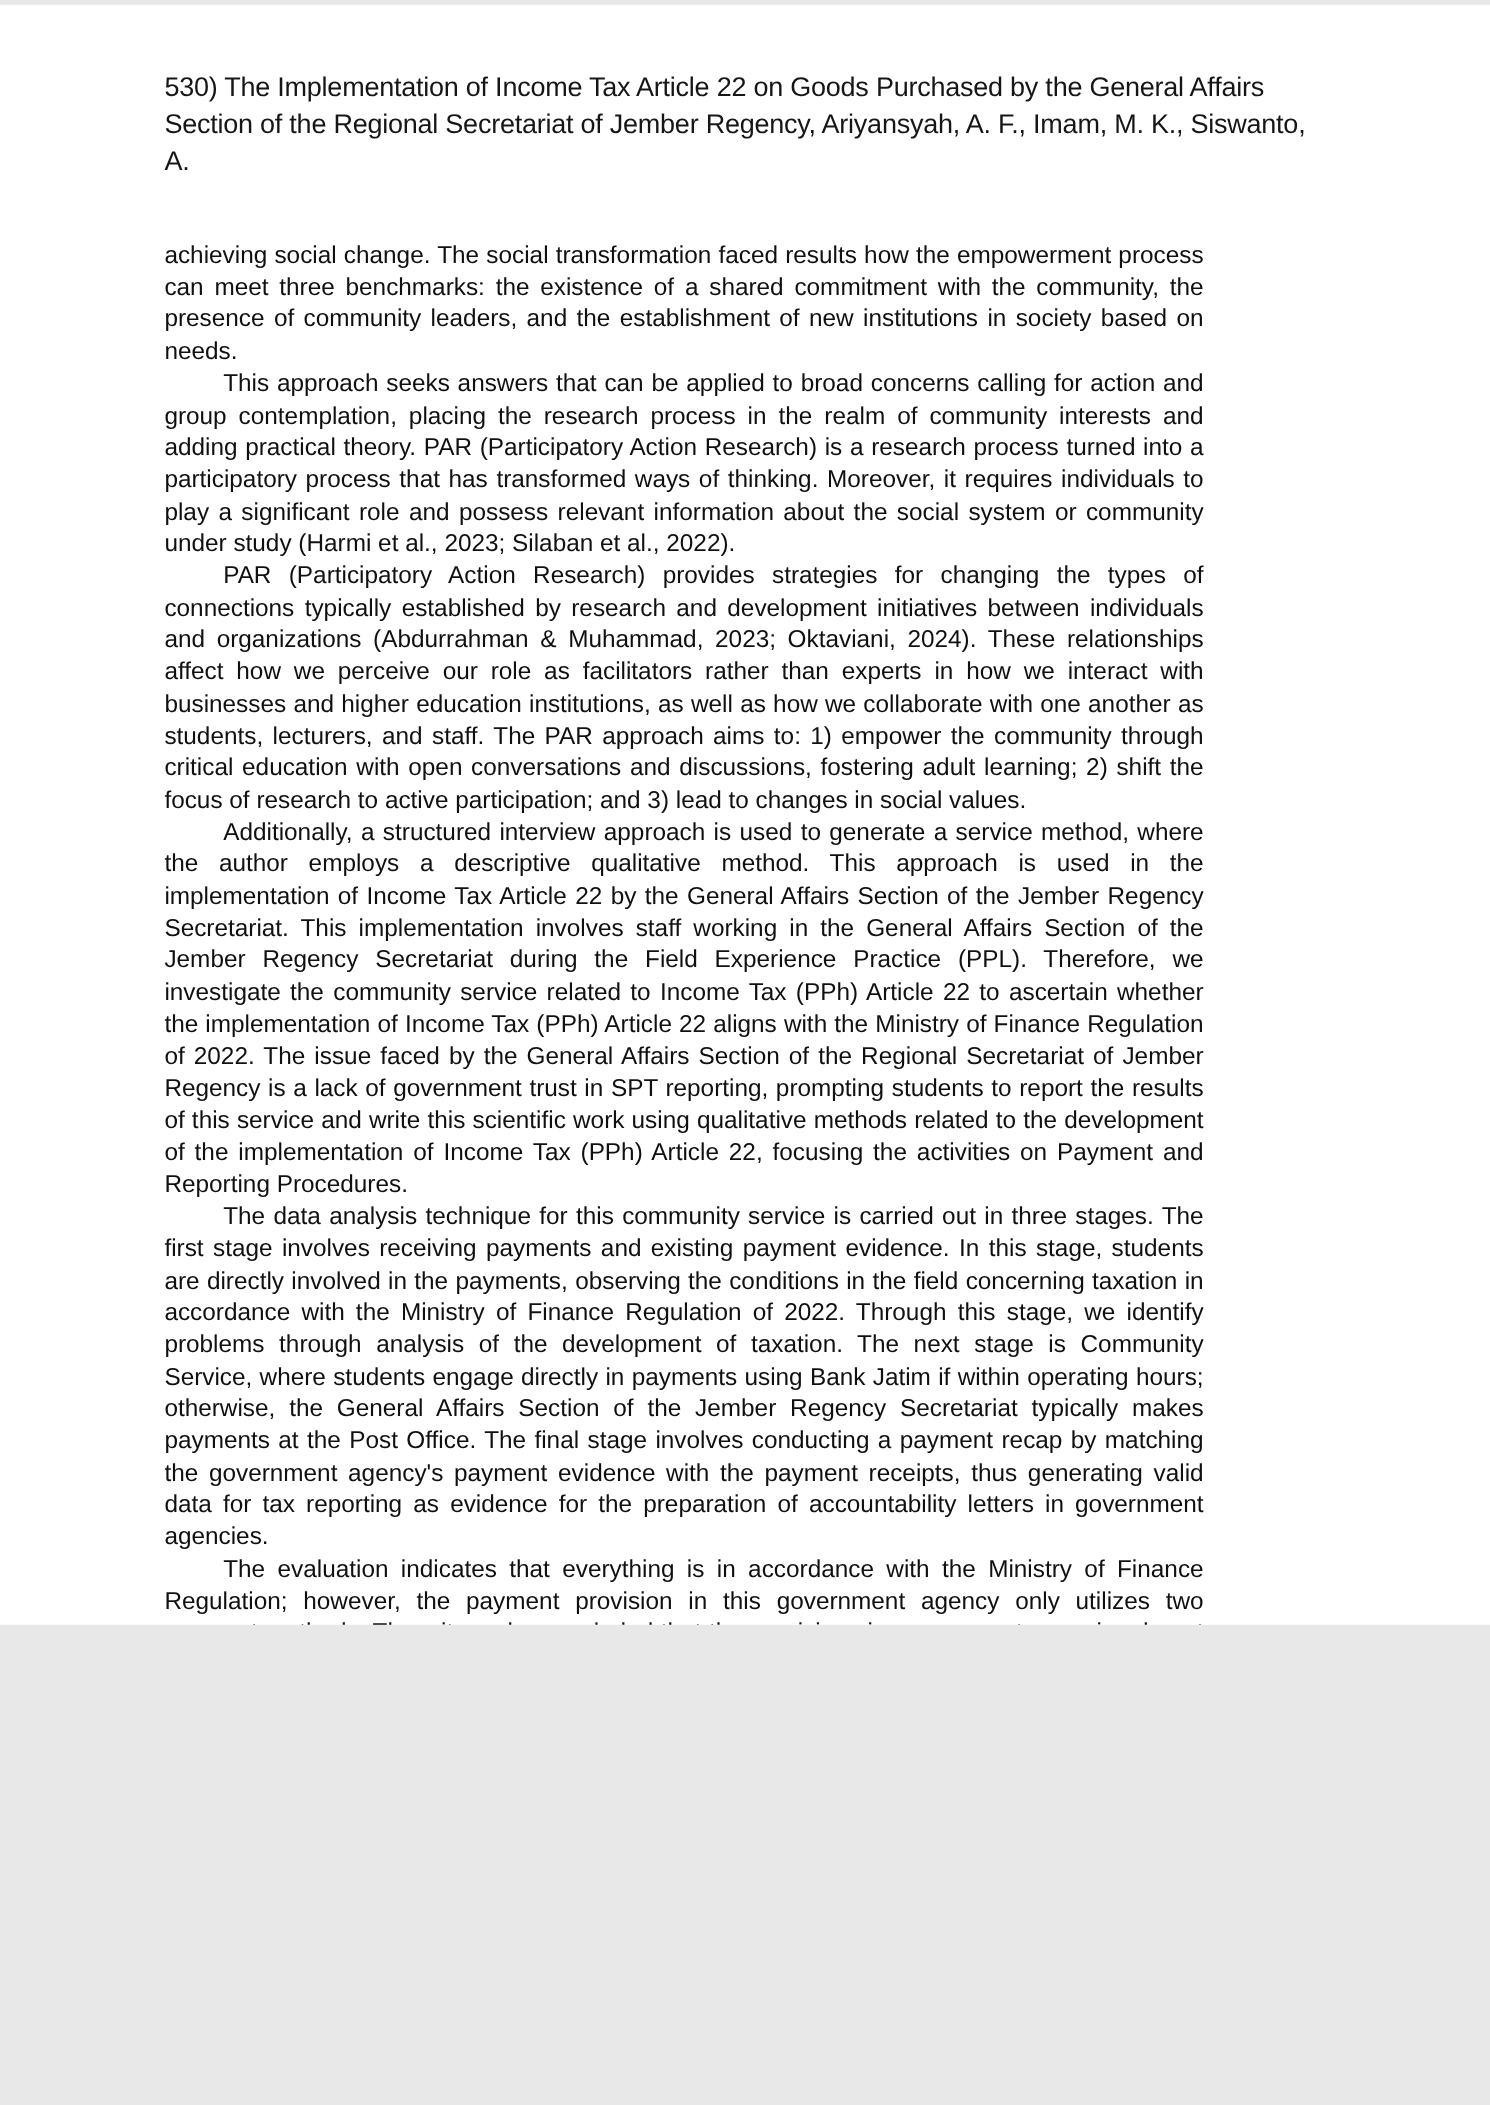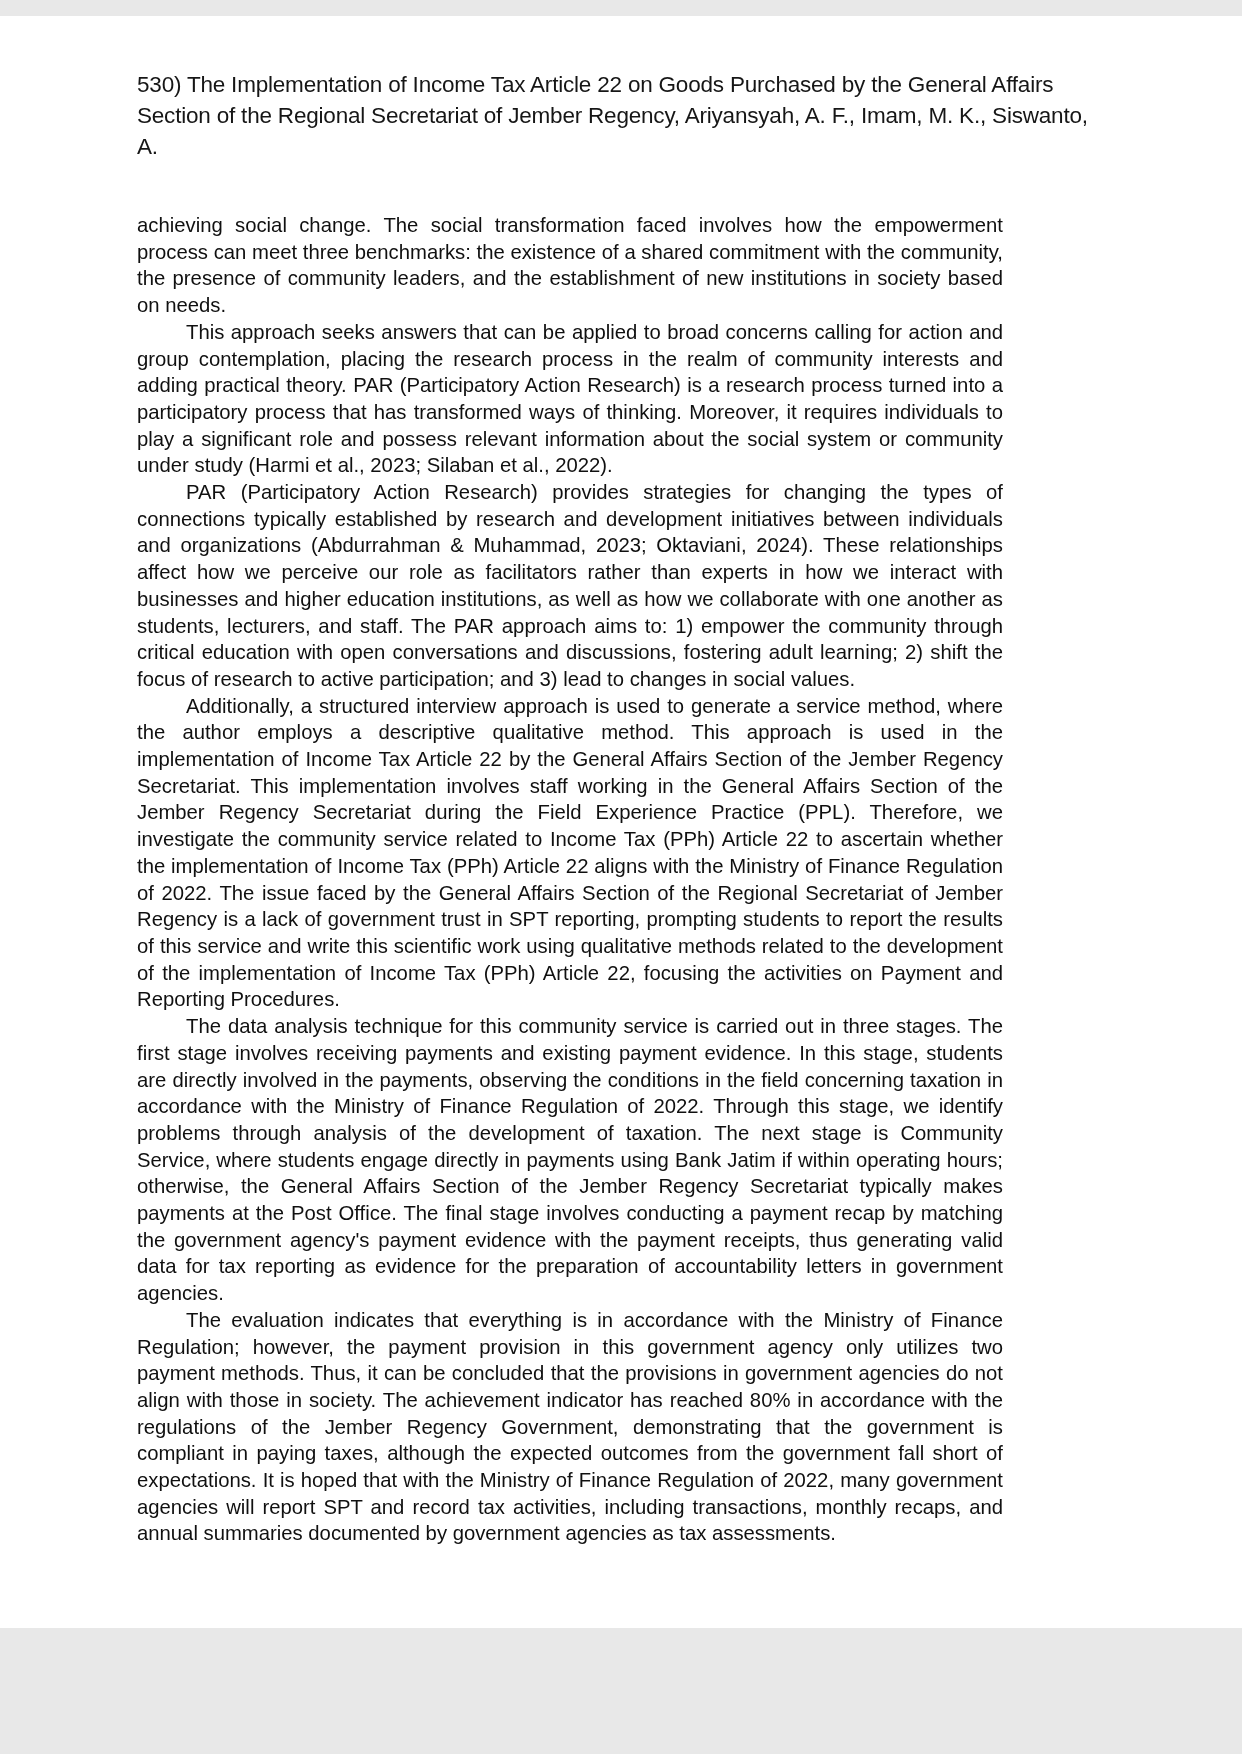--- a/index.html
+++ b/index.html
@@ -3,23 +3,23 @@
 <meta charset="utf-8">
 <style>
   html, body {
     margin: 0;
     padding: 0;
     background: #e8e8e8;
   }
   .page {
     position: relative;
     width: 1242px;
-    height: 1612px;
+    height: 1350px;
     background: #ffffff;
-    margin: 16px auto;
+    margin: 4px auto;
     overflow: hidden;
     font-family: "Liberation Sans", sans-serif;
     color: #141414;
   }
   .running-head {
     position: absolute;
     left: 137px;
     top: 53px;
     width: 952px;
     font-size: 22.5px;
@@ -48,21 +48,21 @@
   }
 </style>
 </head>
 <body>
 
 <div class="page">
 
   <div class="running-head">530) The Implementation of Income Tax Article 22 on Goods Purchased by the General Affairs Section of the Regional Secretariat of Jember Regency, Ariyansyah, A. F., Imam, M. K., Siswanto, A.</div>
 
   <div class="body-text">
-    <p class="continued">achieving social change. The social transformation faced involves how the empowerment process can meet three benchmarks: the existence of a shared commitment with the community, the presence of community leaders, and the establishment of new institutions in society based on needs.</p>
+    <p class="continued">achieving social change. The social transformation faced results how the empowerment process can meet three benchmarks: the existence of a shared commitment with the community, the presence of community leaders, and the establishment of new institutions in society based on needs.</p>
     <p>This approach seeks answers that can be applied to broad concerns calling for action and group contemplation, placing the research process in the realm of community interests and adding practical theory. PAR (Participatory Action Research) is a research process turned into a participatory process that has transformed ways of thinking. Moreover, it requires individuals to play a significant role and possess relevant information about the social system or community under study (Harmi et al., 2023; Silaban et al., 2022).</p>
     <p>PAR (Participatory Action Research) provides strategies for changing the types of connections typically established by research and development initiatives between individuals and organizations (Abdurrahman &amp; Muhammad, 2023; Oktaviani, 2024). These relationships affect how we perceive our role as facilitators rather than experts in how we interact with businesses and higher education institutions, as well as how we collaborate with one another as students, lecturers, and staff. The PAR approach aims to: 1) empower the community through critical education with open conversations and discussions, fostering adult learning; 2) shift the focus of research to active participation; and 3) lead to changes in social values.</p>
     <p>Additionally, a structured interview approach is used to generate a service method, where the author employs a descriptive qualitative method. This approach is used in the implementation of Income Tax Article 22 by the General Affairs Section of the Jember Regency Secretariat. This implementation involves staff working in the General Affairs Section of the Jember Regency Secretariat during the Field Experience Practice (PPL). Therefore, we investigate the community service related to Income Tax (PPh) Article 22 to ascertain whether the implementation of Income Tax (PPh) Article 22 aligns with the Ministry of Finance Regulation of 2022. The issue faced by the General Affairs Section of the Regional Secretariat of Jember Regency is a lack of government trust in SPT reporting, prompting students to report the results of this service and write this scientific work using qualitative methods related to the development of the implementation of Income Tax (PPh) Article 22, focusing the activities on Payment and Reporting Procedures.</p>
     <p>The data analysis technique for this community service is carried out in three stages. The first stage involves receiving payments and existing payment evidence. In this stage, students are directly involved in the payments, observing the conditions in the field concerning taxation in accordance with the Ministry of Finance Regulation of 2022. Through this stage, we identify problems through analysis of the development of taxation. The next stage is Community Service, where students engage directly in payments using Bank Jatim if within operating hours; otherwise, the General Affairs Section of the Jember Regency Secretariat typically makes payments at the Post Office. The final stage involves conducting a payment recap by matching the government agency's payment evidence with the payment receipts, thus generating valid data for tax reporting as evidence for the preparation of accountability letters in government agencies.</p>
     <p>The evaluation indicates that everything is in accordance with the Ministry of Finance Regulation; however, the payment provision in this government agency only utilizes two payment methods. Thus, it can be concluded that the provisions in government agencies do not align with those in society. The achievement indicator has reached 80% in accordance with the regulations of the Jember Regency Government, demonstrating that the government is compliant in paying taxes, although the expected outcomes from the government fall short of expectations. It is hoped that with the Ministry of Finance Regulation of 2022, many government agencies will report SPT and record tax activities, including transactions, monthly recaps, and annual summaries documented by government agencies as tax assessments.</p>
   </div>
 
 </div>
 
 </body></html>

